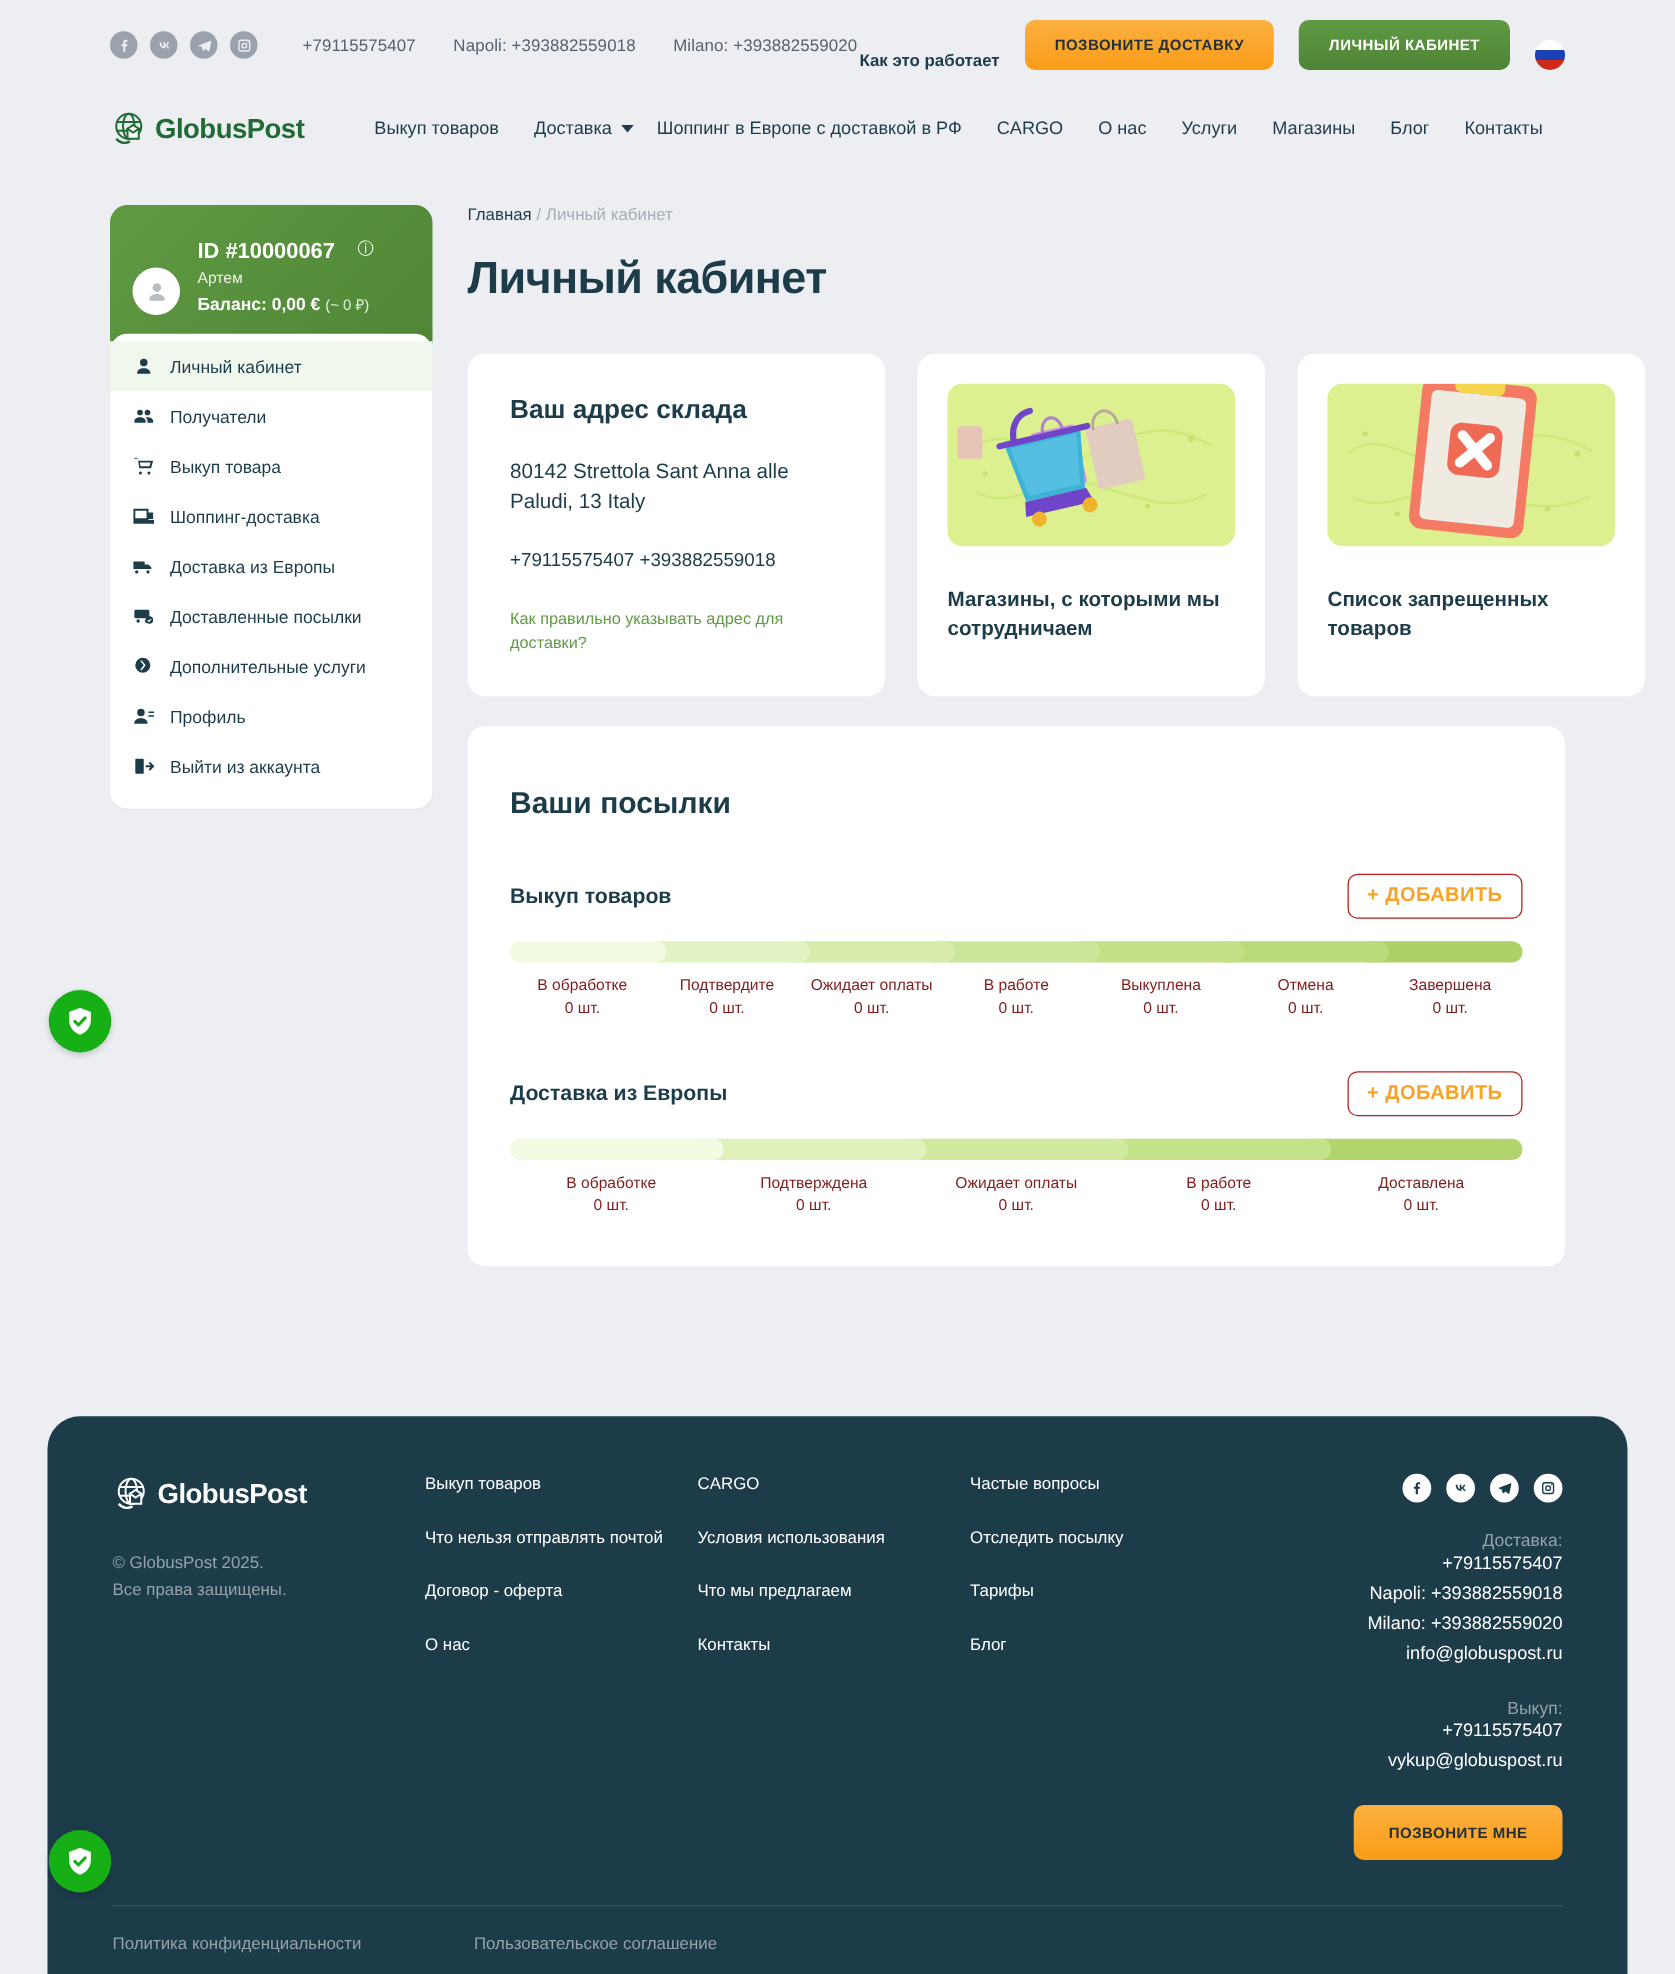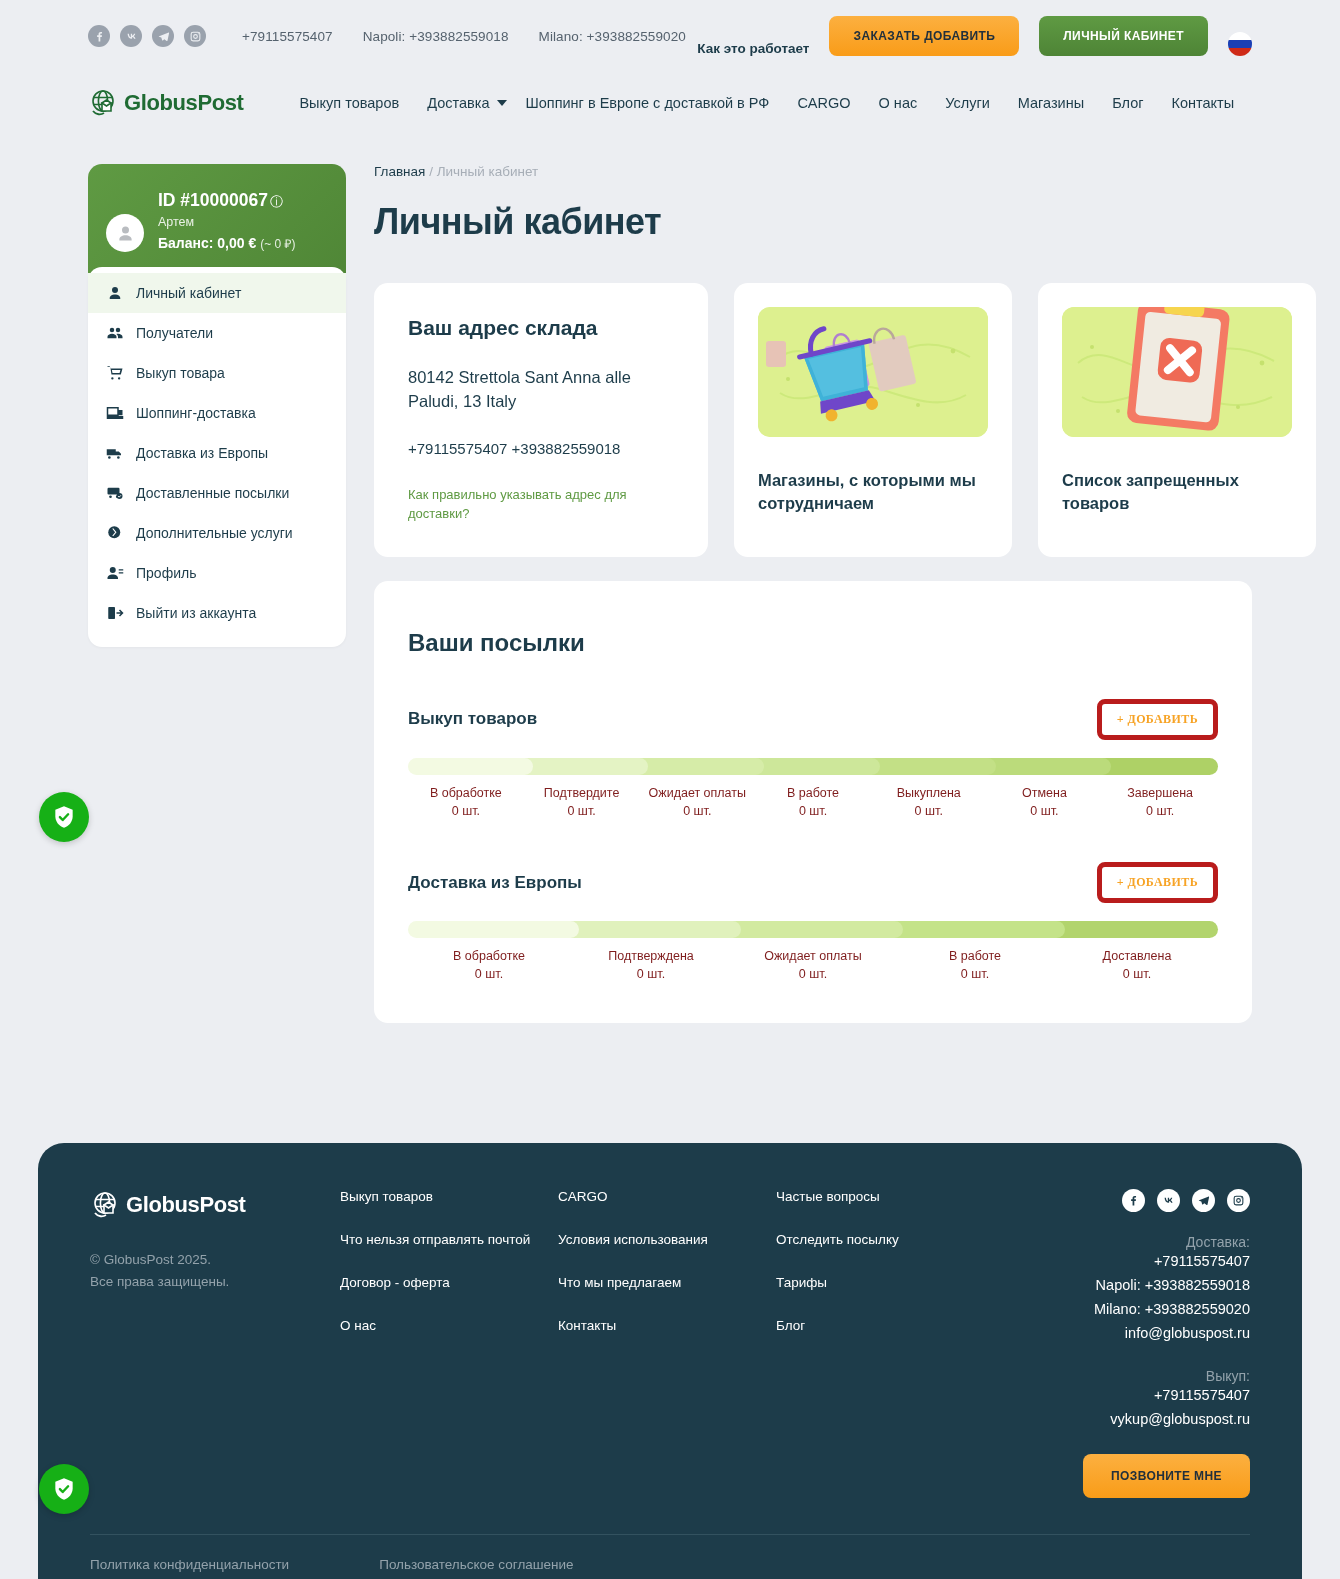--- a/index.html
+++ b/index.html
@@ -74,21 +74,21 @@
     border-radius: 14px; padding: 26px 18px 34px 18px;
     display: flex; gap: 14px; align-items: flex-start;
     position: relative;
   }
   .avatar {
     width: 38px; height: 38px; border-radius: 50%; background: #ffffff;
     display: flex; align-items: center; justify-content: center; flex: 0 0 38px;
     margin-top: 24px;
   }
   .avatar svg { width: 21px; height: 21px; fill: #b9bcc0; }
-  .uid { color: #fff; font-size: 17.5px; font-weight: 800; display: flex; align-items: flex-end; gap: 2px; }
+  .uid { color: #fff; font-size: 17.5px; font-weight: 800; display: flex; align-items: flex-start; gap: 18px; }
   .uid .info-ic { font-size: 13px; font-weight: 400; }
   .uname { color: #eaf2e6; font-size: 12.5px; margin-top: 4px; }
   .ubal { color: #fff; font-size: 14px; font-weight: 800; margin-top: 5px; line-height: 1.35; }
   .ubal small { font-weight: 400; font-size: 12px; color: #e4efe0; }
 
   .side-menu {
     background: #ffffff; border-radius: 14px;
     margin-top: -20px; position: relative; z-index: 2;
     padding: 6px 0 14px 0;
     box-shadow: 0 1px 3px rgba(0,0,0,.04);
@@ -118,23 +118,23 @@
   .pic-box { height: 130px; border-radius: 12px; background: #ddf08f;
              position: relative; overflow: hidden; display:flex; align-items:center; justify-content:center;}
   .pic-title { font-size: 16.5px; font-weight: 700; line-height: 1.4; margin-top: 32px; }
 
   
   .parcels { background: #fff; border-radius: 14px; margin-top: 24px; padding: 48px 34px 40px 34px; }
   .parcels h2 { font-size: 24px; font-weight: 800; }
   .prow-head { display: flex; align-items: center; margin-top: 42px; }
   .prow-head h3 { font-size: 17px; font-weight: 700; }
   .btn-add {
-    margin-left: auto; background: #fff; border: 5px solid #b91c1c;
-    color: #f7a325; border-radius: 8px; font-size: 12px; font-weight: 700;
-    letter-spacing: .4px; padding: 8px 15px; cursor: pointer; font-family: Liberation Serif, serif;
+    margin-left: auto; background: #fff; border: 1px solid #b91c1c;
+    color: #f7a325; border-radius: 8px; font-size: 16px; font-weight: 700;
+    letter-spacing: .4px; padding: 8px 15px; cursor: pointer;
   }
   .bar { display: flex; margin-top: 18px; height: 17px; }
   .seg { height: 17px; position: relative; }
   .seg:first-child { border-radius: 9px 0 0 9px; }
   .seg:last-child { border-radius: 0 9px 9px 0; }
   .seg::after {
     content: ""; position: absolute; right: -9px; top: 0; width: 18px; height: 17px;
     border-radius: 0 9px 9px 0; background: inherit; z-index: 1;
   }
   .seg:last-child::after { display: none; }
@@ -209,21 +209,21 @@
         </svg>
     </span>
   </div>
   <div class="topphones">
     <span>+79115575407</span>
     <span>Napoli: +393882559018</span>
     <span>Milano: +393882559020</span>
   </div>
   <div class="top-right">
     <span class="howlink">Как это работает</span>
-    <button class="btn-orange">ЗАКАЗАТЬ ДОБАВИТЬ</button>
+    <button class="btn-orange">ПОЗВОНИТЕ ДОСТАВКУ</button>
     <button class="btn-green">ЛИЧНЫЙ КАБИНЕТ</button>
     <span class="flag">
         <i class="f1"></i>
         <i class="f2"></i>
         <i class="f3"></i>
       </span>
   </div>
 </div>
 
 <div class="nav">

